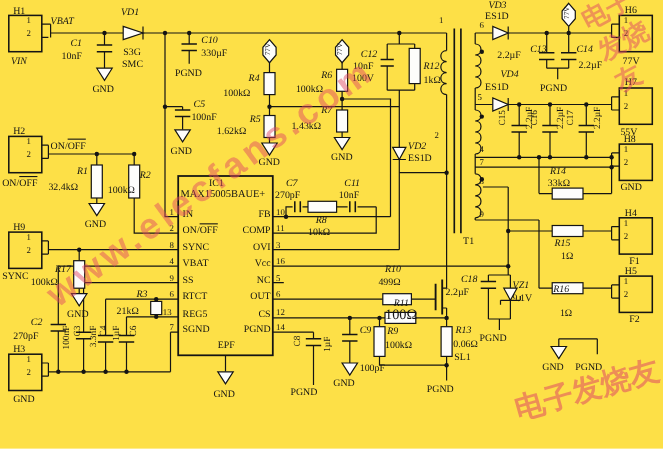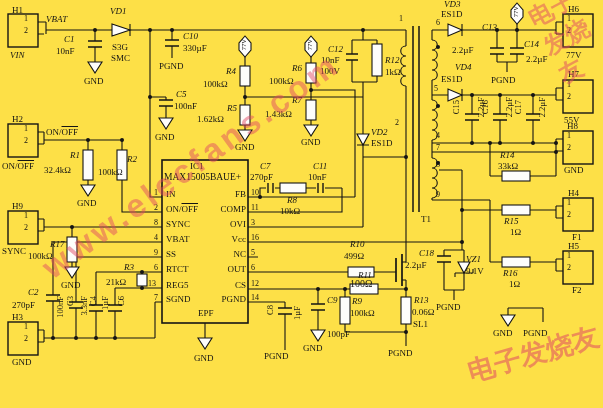--- a/index.html
+++ b/index.html
@@ -324,39 +324,39 @@
 <span class="lb pn" style="left:436px;top:19px">6</span>
 <span class="lb pn" style="left:434px;top:85px">5</span>
 <span class="lb pn" style="left:436px;top:132px">4</span>
 <span class="lb pn" style="left:436px;top:144px">7</span>
 <span class="lb pn" style="left:436px;top:161px">8</span>
 <span class="lb pn" style="left:436px;top:191px">9</span>
 
 <span class="lb it" style="left:350px;top:240px">R10</span>
 <span class="lb" style="left:344px;top:252px">499Ω</span>
 <span class="lb it" style="left:358px;top:271px">R11</span>
-<span class="lb" style="left:350px;top:279px;font-size:10px">100Ω</span>
+<span class="lb" style="left:350px;top:279px;font-size:13px">100Ω</span>
 <span class="lb it" style="left:352px;top:297px">R9</span>
 <span class="lb" style="left:350px;top:309px">100kΩ</span>
 <span class="lb it" style="left:414px;top:296px">R13</span>
 <span class="lb" style="left:412px;top:308px">0.06Ω</span>
 <span class="lb" style="left:413px;top:320px">SL1</span>
 <span class="lb" style="left:388px;top:349px">PGND</span>
 <span class="lb it" style="left:327px;top:296px">C9</span>
 <span class="lb" style="left:327px;top:330px">100pF</span>
 <span class="lb" style="left:303px;top:344px">GND</span>
 <span class="vl" style="left:266px;top:305px">C8</span>
 <span class="vl" style="left:293px;top:306px">1µF</span>
 <span class="lb" style="left:264px;top:352px">PGND</span>
 
 <span class="lb it" style="left:444px;top:0px">VD3</span>
 <span class="lb" style="left:441px;top:10px">ES1D</span>
 <span class="lb it" style="left:455px;top:63px">VD4</span>
 <span class="lb" style="left:441px;top:75px">ES1D</span>
-<span class="lb it" style="left:482px;top:23px">C13</span>
+<span class="lb it" style="left:482px;top:40px">C13</span>
 <span class="lb" style="left:452px;top:46px">2.2µF</span>
 <span class="lb it" style="left:524px;top:40px">C14</span>
 <span class="lb" style="left:526px;top:55px">2.2µF</span>
 <span class="lb" style="left:491px;top:76px">PGND</span>
 
 <span class="vs" style="left:241px;top:39px">77V</span>
 <span class="vs" style="left:307px;top:39px">77V</span>
 <span class="vs" style="left:513px;top:6px">77V</span>
 
 <span class="lb" style="left:568px;top:5px">H6</span>
@@ -384,21 +384,21 @@
 <span class="vl" style="left:477px;top:97px">2.2µF</span>
 <span class="vl" style="left:481px;top:100px">C16</span>
 <span class="vl" style="left:505px;top:97px">2.2µF</span>
 <span class="vl" style="left:514px;top:100px">C17</span>
 <span class="vl" style="left:538px;top:97px">2.2µF</span>
 
 <span class="lb it" style="left:500px;top:151px">R14</span>
 <span class="lb" style="left:498px;top:162px">33kΩ</span>
 <span class="lb it" style="left:504px;top:217px">R15</span>
 <span class="lb" style="left:510px;top:228px">1Ω</span>
-<span class="lb it" style="left:503px;top:269px">R16</span>
+<span class="lb it" style="left:503px;top:258px">R16</span>
 <span class="lb" style="left:509px;top:280px">1Ω</span>
 <span class="lb it" style="left:419px;top:249px">C18</span>
 <span class="lb" style="left:405px;top:261px">2.2µF</span>
 <span class="lb it" style="left:466px;top:255px">VZ1</span>
 <span class="lb" style="left:466px;top:267px">9.1V</span>
 <span class="lb" style="left:436px;top:303px">PGND</span>
 <span class="lb" style="left:493px;top:329px">GND</span>
 <span class="lb" style="left:523px;top:329px">PGND</span>
 
 

